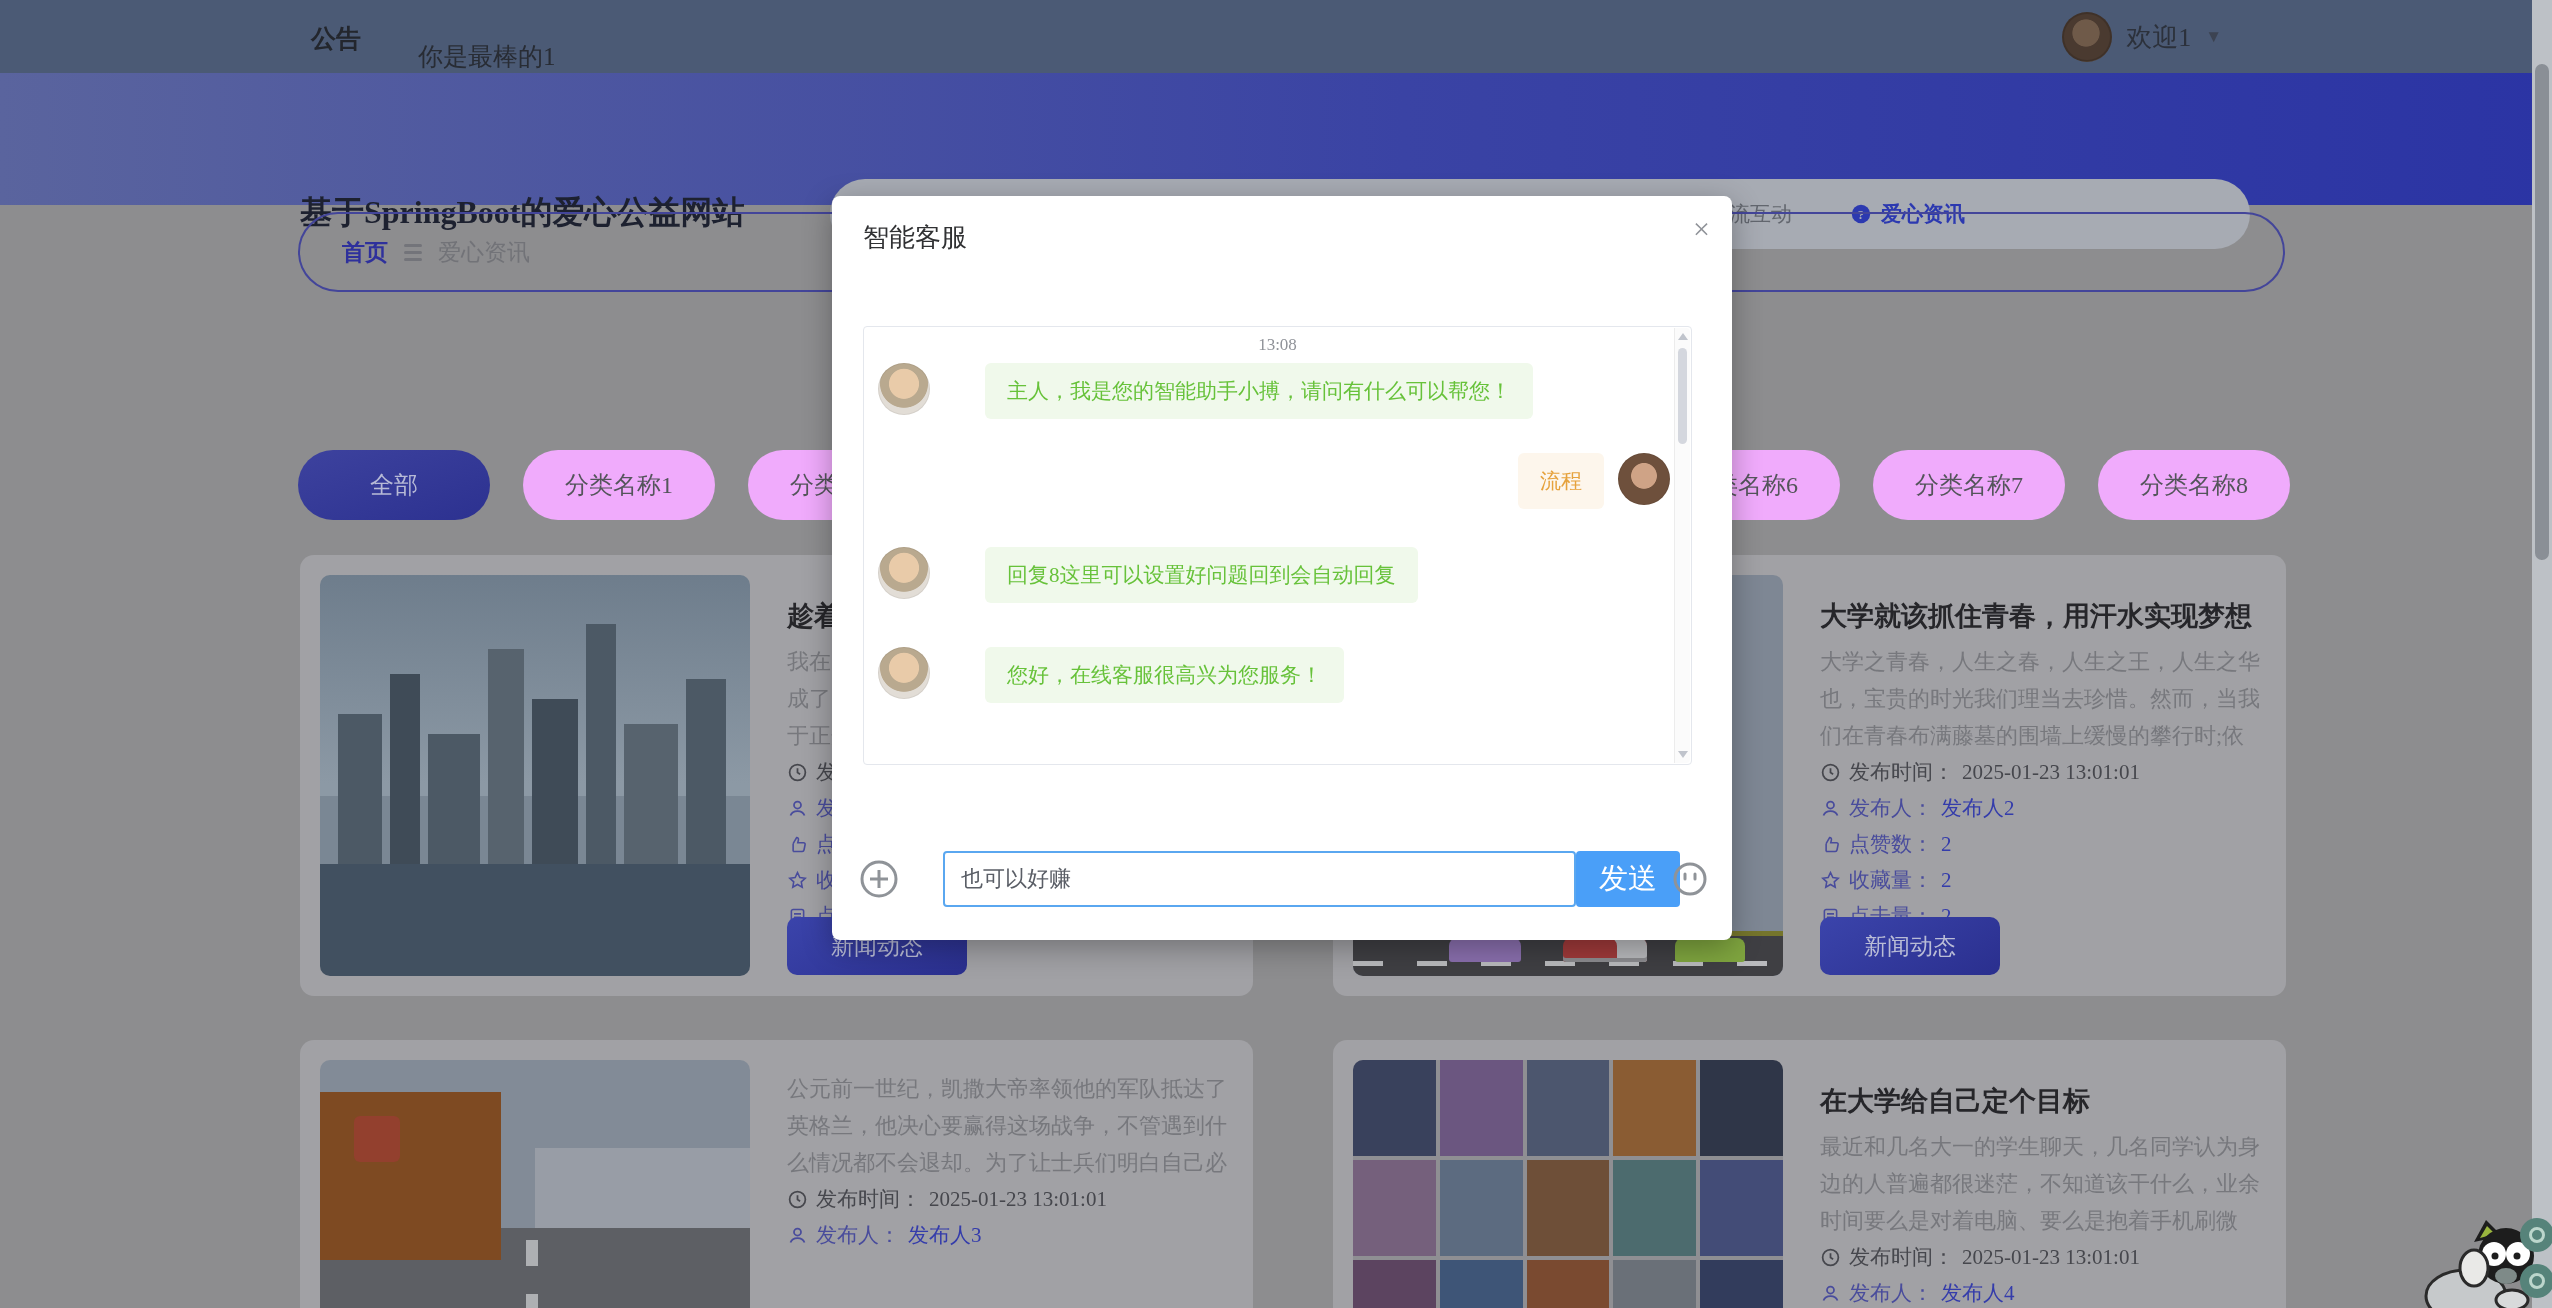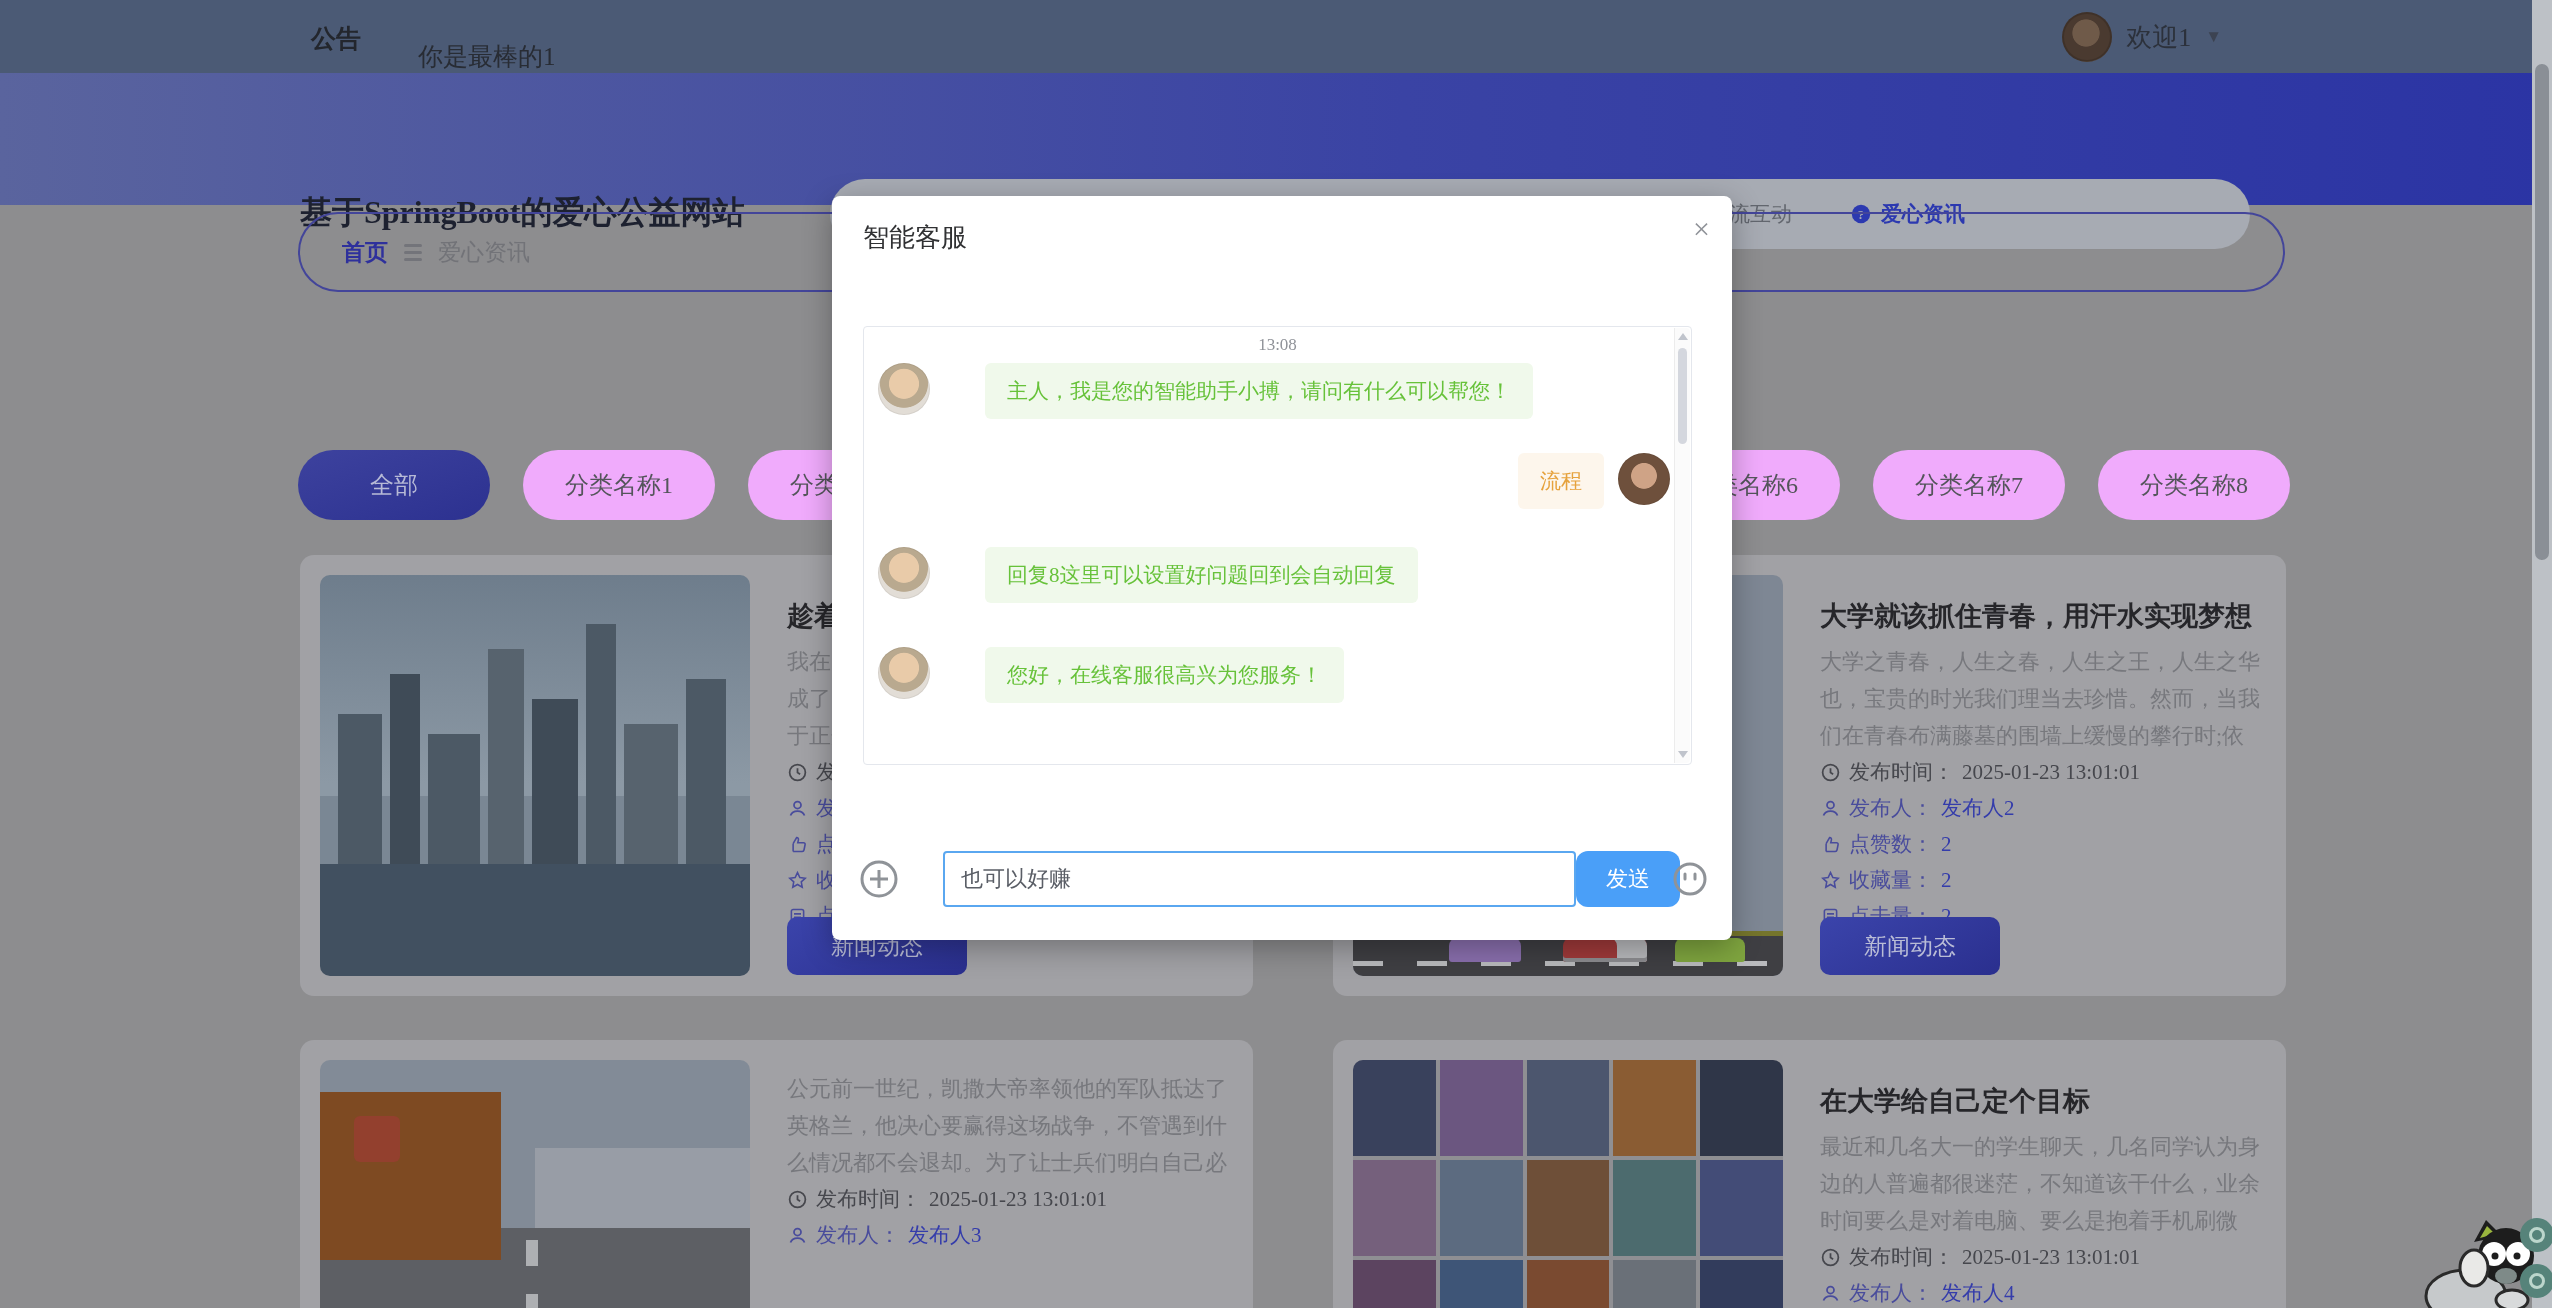--- a/index.html
+++ b/index.html
@@ -97,22 +97,22 @@
   .sbar .up{top:5px;border-bottom:7px solid #c0c4cc;}
   .sbar .dn{bottom:5px;border-top:7px solid #c0c4cc;}
   .sbar .th{position:absolute;left:3px;top:20px;width:9px;height:96px;background:#d4d7de;border-radius:5px;}
   .inrow{position:absolute;left:27px;top:655px;width:838px;height:43px;}
   .cicon{position:absolute;top:8px;width:40px;height:40px;color:#8f9398;cursor:pointer;}
   .plus{left:0;}
   .smile{left:813px;top:10px;width:36px;height:36px;}
   .m-input{position:absolute;left:84px;top:0;width:633px;height:56px;box-sizing:border-box;
      border:2px solid #5aa7f0;border-radius:4px;padding:0 16px;font-size:22px;color:#5a5e66;outline:none;
      font-family:inherit;background:#fff;}
-  .send{position:absolute;left:717px;top:0;width:104px;height:56px;border:none;border-radius:12px;
-     background:#4a9ff8;color:#fff;font-size:22px;cursor:pointer;font-family:inherit;}
+  .send{position:absolute;left:717px;top:0;width:104px;height:56px;border:none;border-radius:4px;
+     background:#4a9ff8;color:#fff;font-size:29px;cursor:pointer;font-family:inherit;}
   
   .pg-scroll{position:absolute;right:0;top:0;width:20px;height:1308px;background:#bdc1c6;}
   .pg-thumb{position:absolute;right:3px;top:64px;width:14px;height:496px;background:#8a8f96;border-radius:7px;}
   .mascot{position:absolute;right:10px;bottom:-6px;width:120px;height:110px;}
   .wbtn{position:absolute;width:34px;height:34px;border-radius:50%;background:#56837a;right:-12px;}
   .wbtn.b1{bottom:62px;} .wbtn.b2{bottom:16px;}
   .wbtn i{position:absolute;left:9px;top:9px;width:16px;height:16px;border:3px solid #bcd6cc;border-radius:50%;box-sizing:border-box;}
 </style>
 </head>
 <body>

